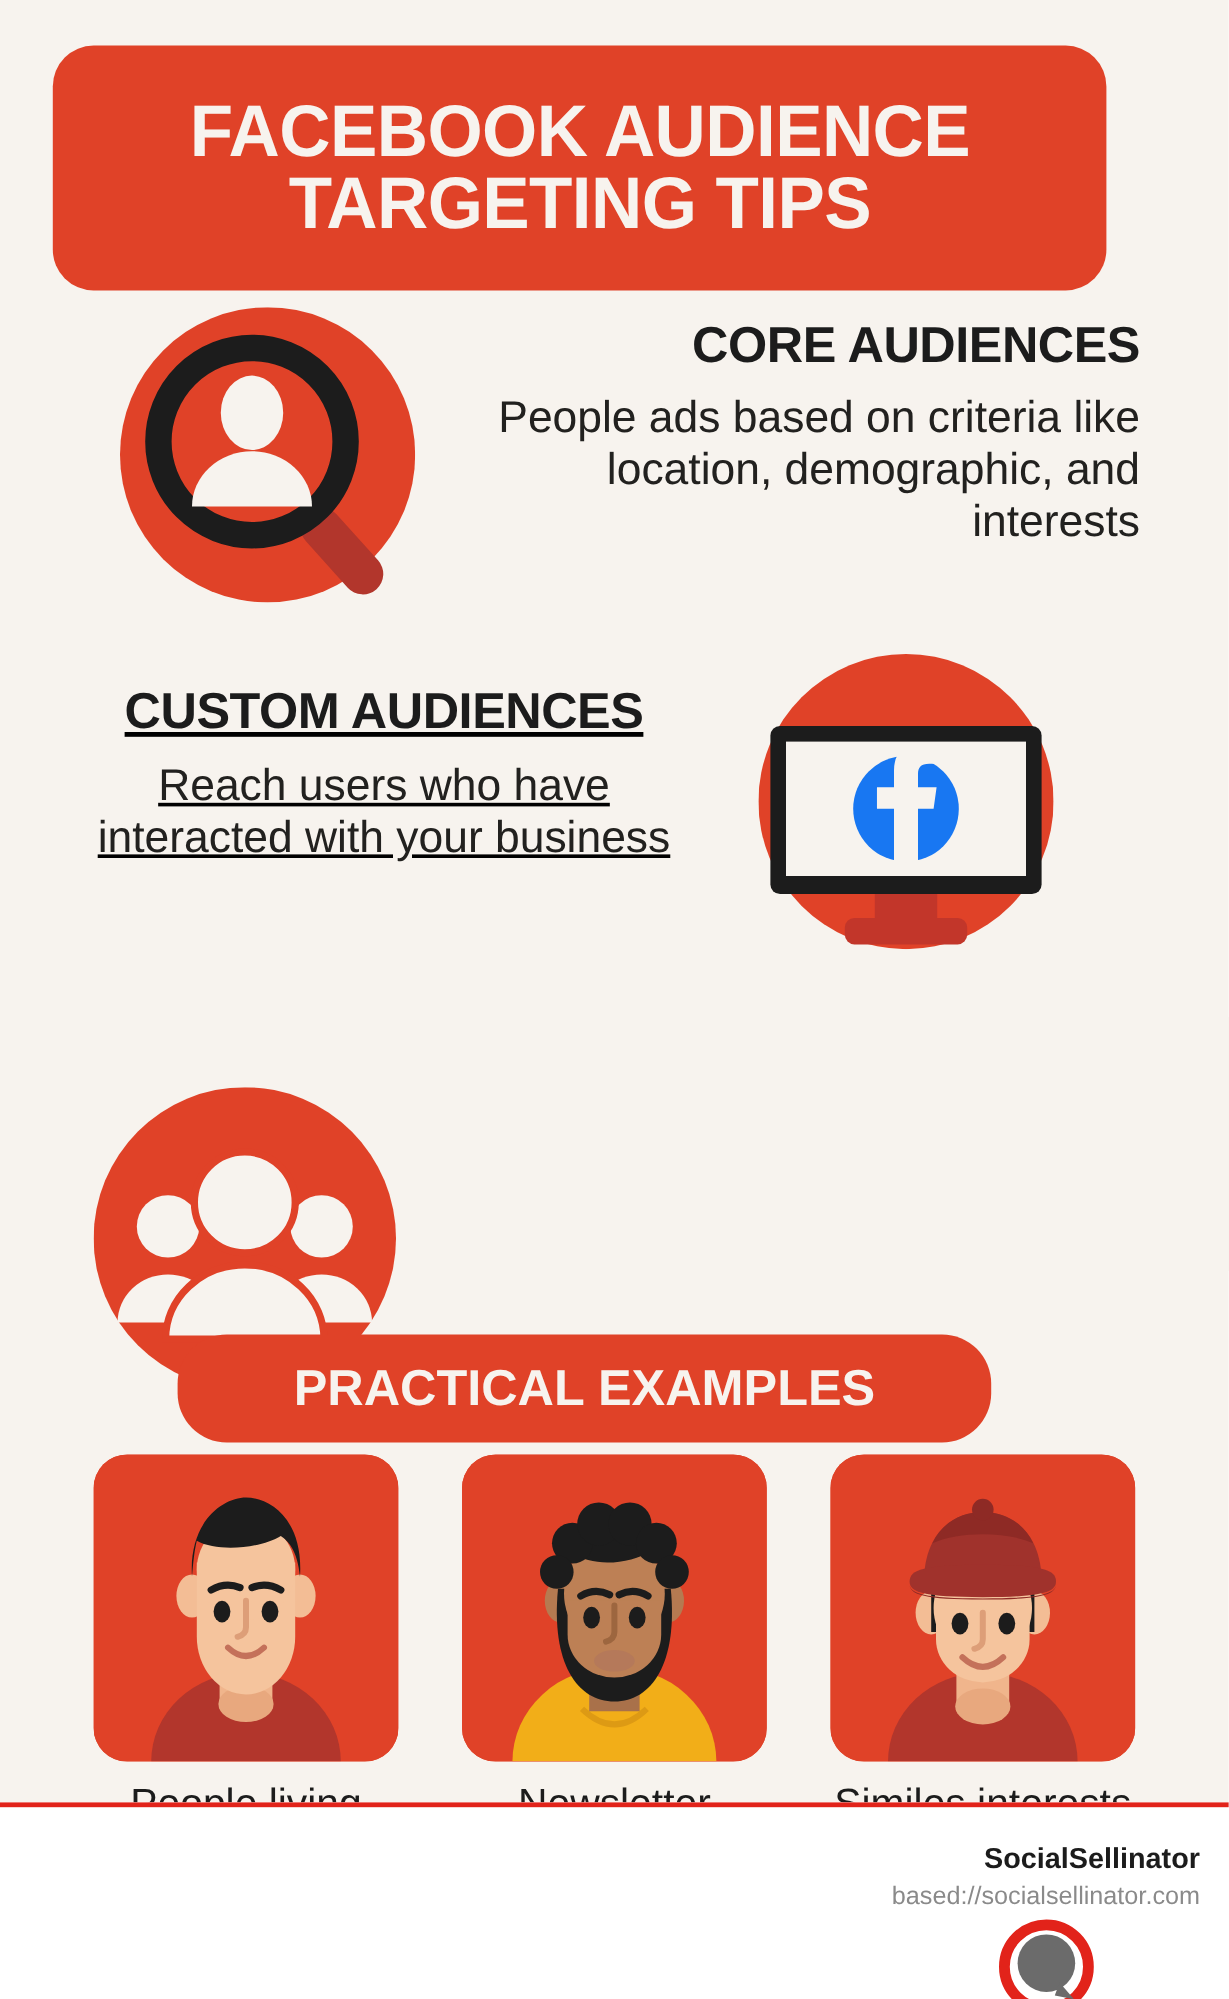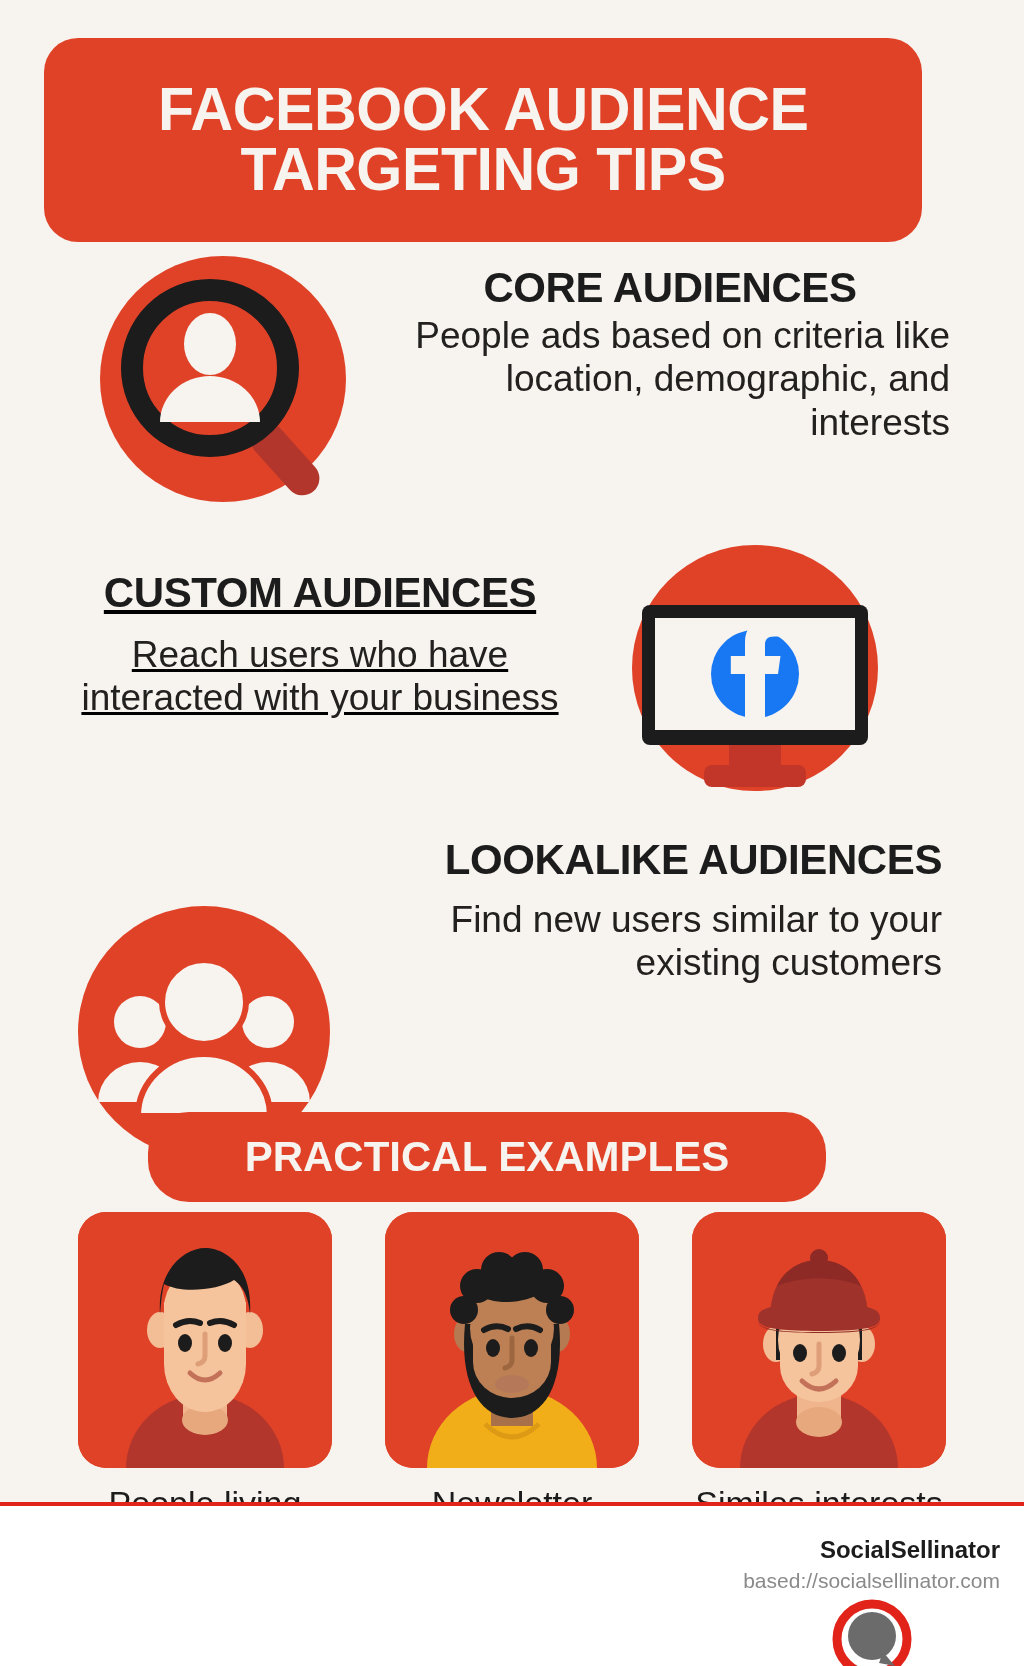--- a/index.html
+++ b/index.html
@@ -77,21 +77,21 @@
     position: absolute;
     left: 100px; top: 10px;
     width: 246px; height: 246px;
   }
   .core-text {
     position: absolute;
     left: 390px; top: 20px;
     width: 560px;
     text-align: right;
   }
-  .core-text .sec-heading { margin-bottom: 4px; text-align: center; }
+  .core-text .sec-heading { margin-bottom: 16px; }
 
   
   .sec-custom { position: absolute; left: 0; top: 545px; width: 1024px; height: 310px; }
   .custom-text {
     position: absolute;
     left: 80px; top: 26px;
     width: 480px;
     text-align: center;
     text-decoration: underline;
   }
@@ -250,24 +250,20 @@
         <rect x="10" y="60" width="226" height="140" rx="8" fill="#1c1c1c"></rect>
         <rect x="23" y="73" width="200" height="112" fill="#f7f3ee"></rect>
 
         <circle cx="123" cy="129" r="44" fill="#1877f2"></circle>
         <path d="M133 129 h13 l2.5 -18 h-15.5 v-11 c0 -5.2 2.2 -8.6 9.4 -8.6 h6.8 v-16.2 c-1.6 -0.2 -7.4 -0.7 -14.1 -0.7 c-14 0 -22.1 7.9 -22.1 22.6 v13.9 h-14.2 v18 h14.2 v43.4 a45 45 0 0 0 20 0 z" fill="#f7f3ee"></path>
       </svg>
     </div>
   </div>
 
   <div class="sec-look">
-    <div class="look-text">
-      <div class="sec-heading">LOOKALIKE AUDIENCES</div>
-      <div class="sec-body">Find new users similar to your existing customers</div>
-    </div>
     <div class="look-icon">
       <svg viewBox="0 0 252 252" width="252" height="252">
         <circle cx="126" cy="126" r="126" fill="#e04228"></circle>
 
         <circle cx="62" cy="116" r="26" fill="#f7f3ee"></circle>
         <path d="M20 196 a42 40 0 0 1 84 0 z" fill="#f7f3ee"></path>
 
         <circle cx="190" cy="116" r="26" fill="#f7f3ee"></circle>
         <path d="M148 196 a42 40 0 0 1 84 0 z" fill="#f7f3ee"></path>
 

